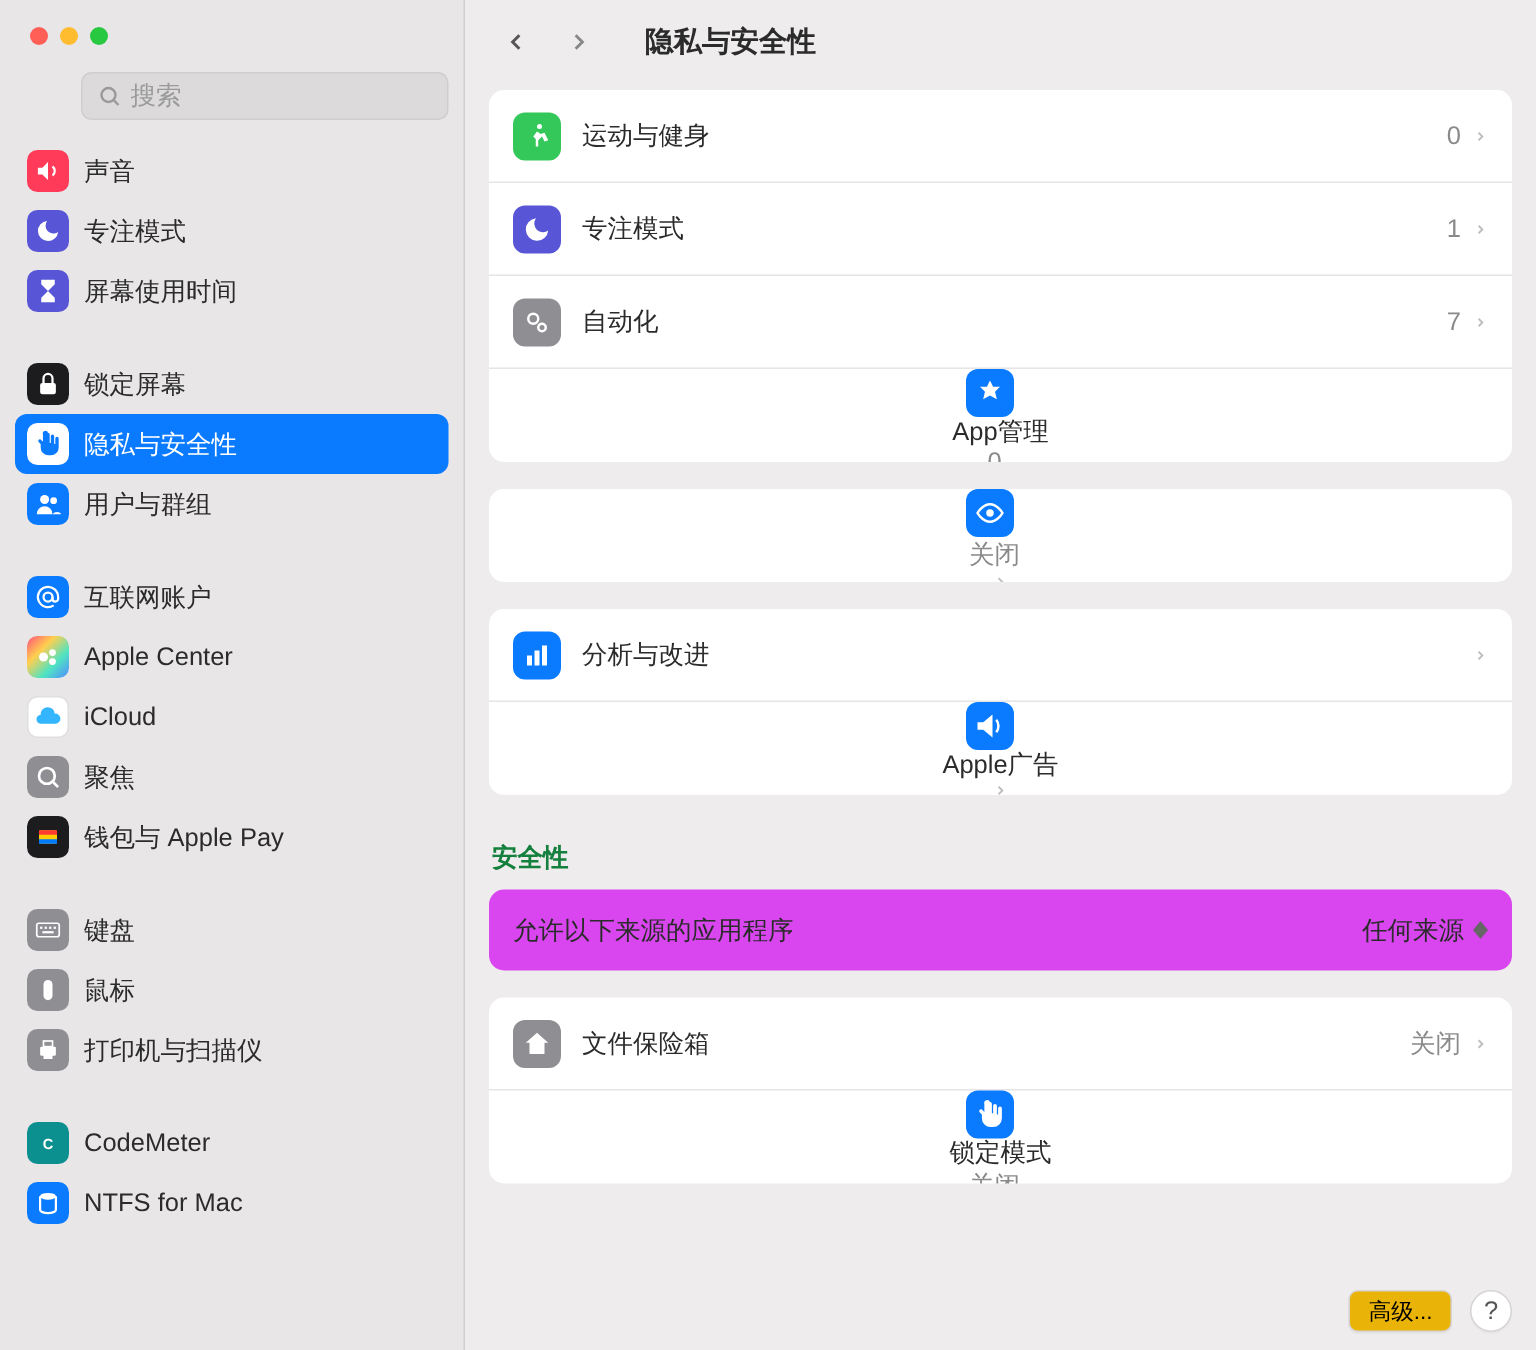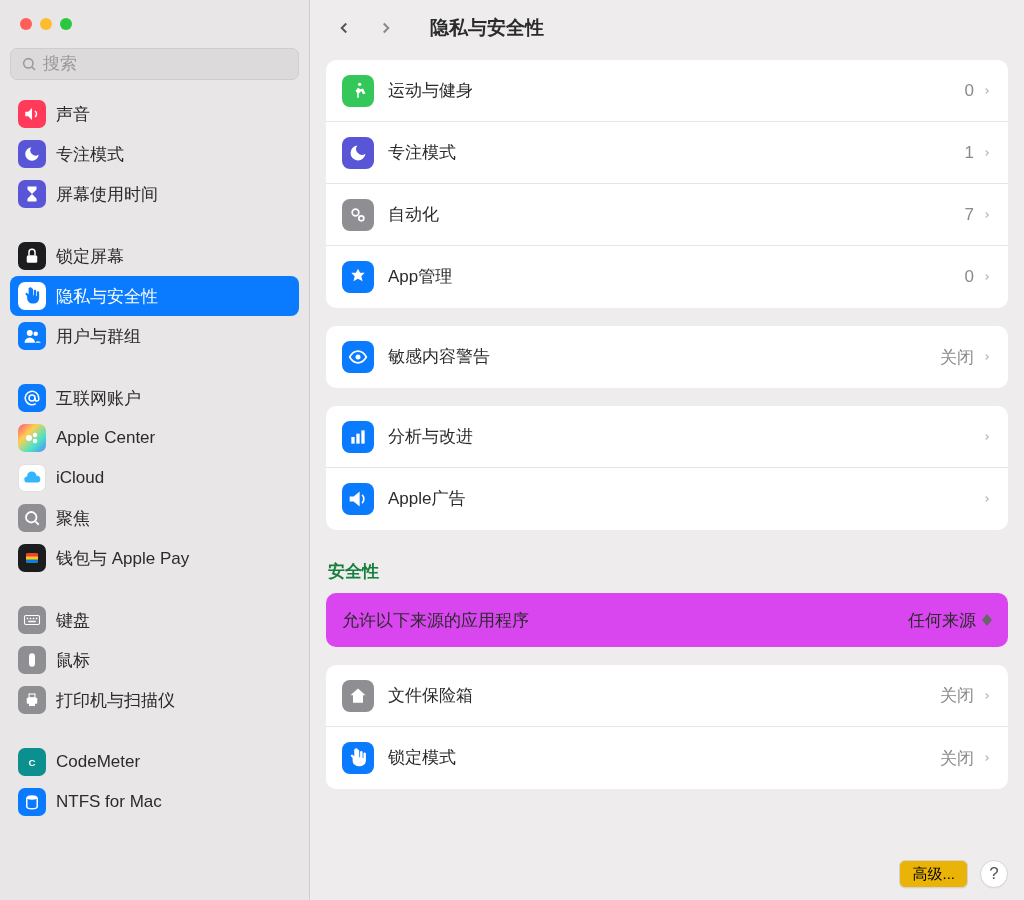--- a/index.html
+++ b/index.html
@@ -6,21 +6,21 @@
   body { width: 1024px; height: 900px; background: #f0eeef; display: flex; overflow: hidden; }
 
   
   .sidebar { width: 310px; height: 100%; background: #e8e6e7; border-right: 1px solid #d0cecf; display: flex; flex-direction: column; }
   .traffic-lights { display: flex; gap: 8px; padding: 18px 0 18px 20px; }
   .tl { width: 12px; height: 12px; border-radius: 50%; }
   .tl-red { background: #ff5f57; }
   .tl-yellow { background: #febc2e; }
   .tl-green { background: #28c840; }
 
-  .search-wrap { padding: 0 10px 8px 10px; }
+  .search-wrap { padding: 0 10px 8px 10px; margin-left: 44px; }
   .search { width: 100%; height: 32px; background: #dcdadb; border: 1px solid #cfcdce; border-radius: 7px; display: flex; align-items: center; padding: 0 10px; color: #888; font-size: 17px; }
   .search input { border: none; background: transparent; outline: none; font-size: 17px; color: #444; width: 100%; }
   .search input::placeholder { color: #9a9a9a; }
   .search svg { flex-shrink: 0; margin-right: 6px; }
 
   .side-list { flex: 1; overflow-y: auto; padding: 6px 10px 20px 10px; position: relative; }
   .side-list::-webkit-scrollbar { width: 14px; }
   .side-list::-webkit-scrollbar-thumb { background: #c5c3c4; border-radius: 10px; border: 3px solid #e8e6e7; }
   .group-gap { height: 22px; }
 
@@ -34,21 +34,21 @@
   .main { flex: 1; height: 100%; display: flex; flex-direction: column; background: #eeecec; }
   .header { height: 56px; display: flex; align-items: center; padding: 0 22px; gap: 18px; }
   .nav-btn { width: 24px; height: 24px; display: flex; align-items: center; justify-content: center; color: #888; }
   .nav-btn.enabled { color: #555; }
   .title { font-size: 19px; font-weight: 600; color: #2b2b2b; margin-left: 14px; }
 
   .content { flex: 1; overflow-y: auto; padding: 4px 16px 70px 16px; }
 
   .section { background: #fff; border-radius: 10px; overflow: hidden; margin-bottom: 18px; }
   .row { display: flex; align-items: center; height: 62px; padding: 0 16px; border-bottom: 1px solid #e6e4e5; cursor: pointer; }
-  .row:last-child { border-bottom: none; }
+  .row:last-child { border-bottom: none; flex-direction: column; }
   .row-icon { width: 32px; height: 32px; border-radius: 8px; margin-right: 14px; display: flex; align-items: center; justify-content: center; color: #fff; flex-shrink: 0; }
   .row-icon svg { width: 20px; height: 20px; }
   .row-label { font-size: 17px; color: #2b2b2b; flex: 1; line-height: 20px; }
   .row-value { font-size: 17px; color: #8a8a8a; margin-right: 8px; }
   .chev { color: #bfbdbe; display: flex; }
 
   .section-title { font-size: 17px; font-weight: 600; color: #15803d; padding: 12px 2px 10px 2px; }
 
   .setting-section { background: #d946ef; border-radius: 10px; padding: 0; margin-bottom: 18px; }
   .setting-row { display: flex; align-items: center; height: 54px; padding: 0 16px; font-size: 17px; color: #2b2b2b; }
@@ -324,21 +324,20 @@
   </div>
         </div>
         <div class="section">
           <div class="row">
     <div class="row-icon bg-eye">
               <svg viewBox="0 0 24 24" fill="currentColor">
                 <path d="M12 5C6 5 2 12 2 12s4 7 10 7 10-7 10-7-4-7-10-7z" fill="none" stroke="currentColor" stroke-width="2"></path>
                 <circle cx="12" cy="12" r="3"></circle>
               </svg>
             </div>
-    <div class="row-label">敏感内容警告</div>
     <div class="row-value">关闭</div>
     <span class="chev">
               <svg width="10" height="14" viewBox="0 0 24 24" fill="none" stroke="currentColor" stroke-width="3">
                 <polyline points="9 18 15 12 9 6"></polyline>
               </svg>
             </span>
   </div>
         </div>
         <div class="section">
           <div class="row">

